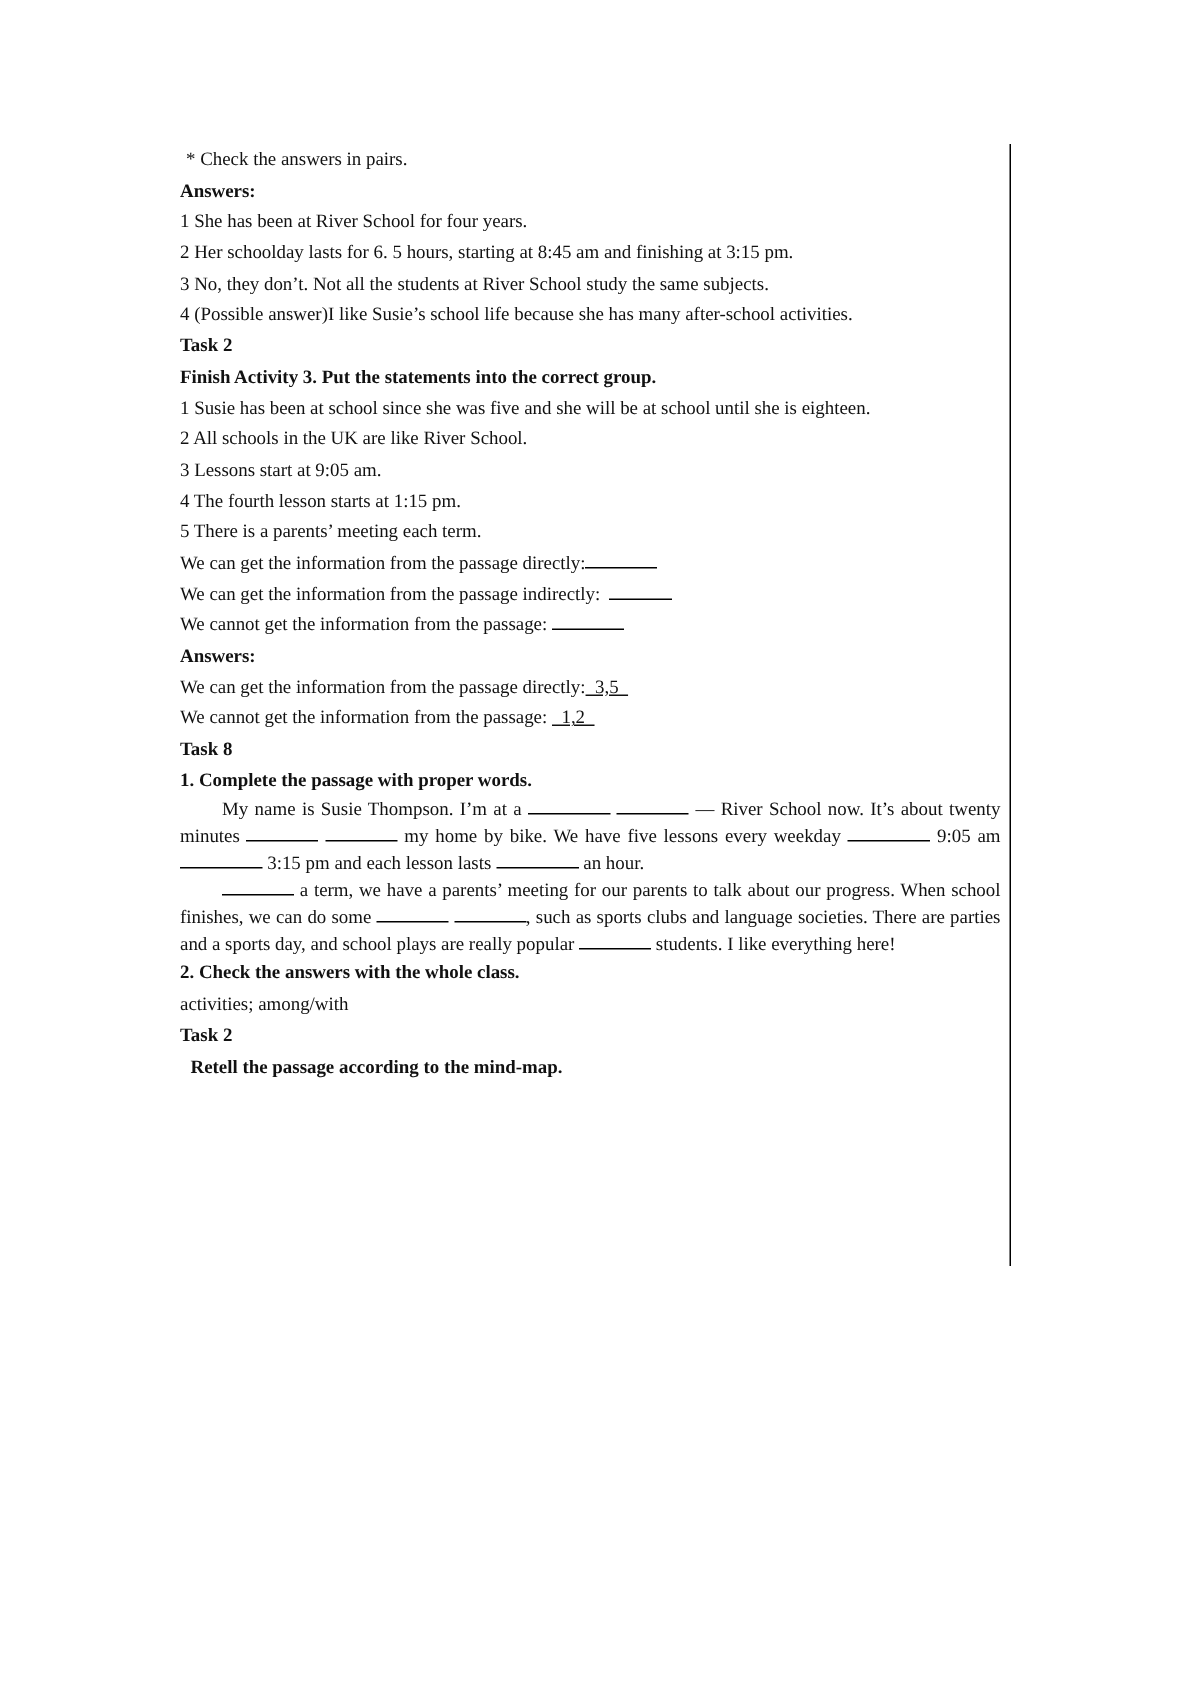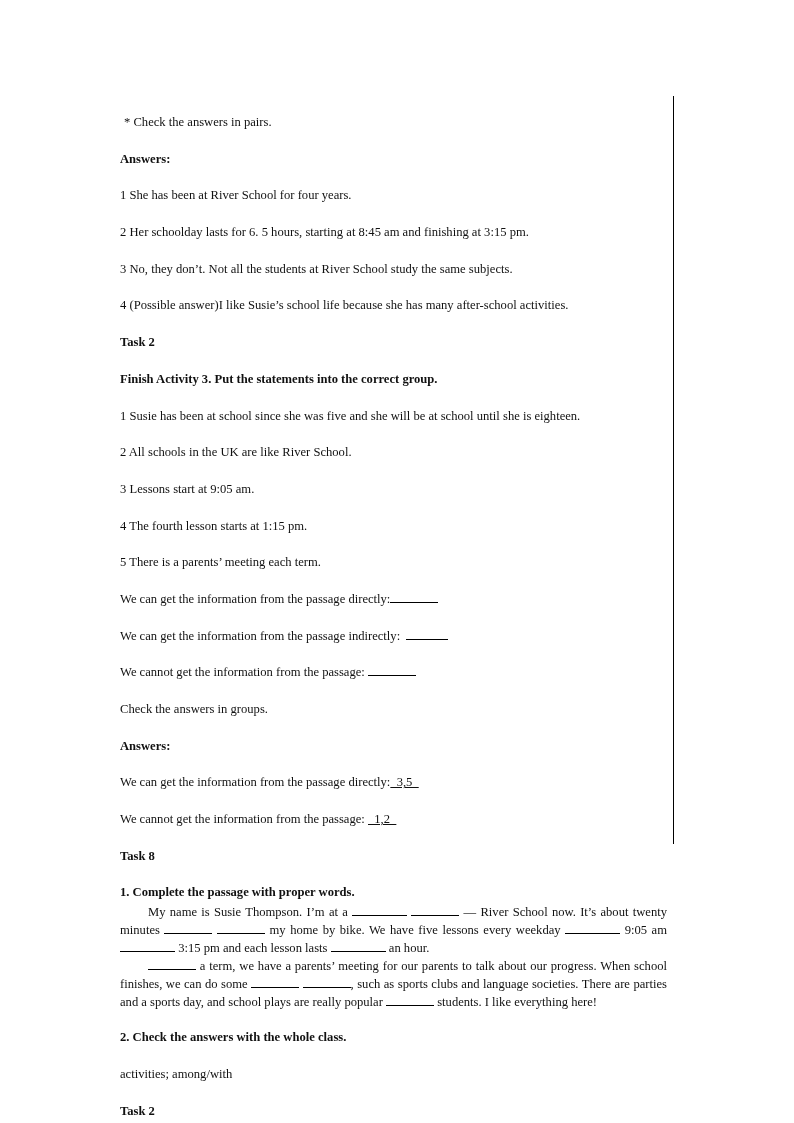--- a/index.html
+++ b/index.html
@@ -1,21 +1,21 @@
 <!DOCTYPE html>
 <html><head>
   <meta charset="utf-8">
   <style>
     html, body { margin: 0; padding: 0; background: #ffffff; }
     body { width: 794px; height: 1123px; position: relative; overflow: hidden;
            font-family: "Liberation Serif", "DejaVu Serif", serif; color: #111; }
     .cell { position: absolute; left: 112px; top: 96px; width: 562px; height: 748px;
             border-right: 1.5px solid #000; box-sizing: border-box; }
     .content { position: absolute; left: 8px; top: 0; width: 547px; font-size: 12.6px; }
-    .line { height: 20.7px; line-height: 20.7px; white-space: nowrap; margin-top: 16px; }
+    .line { height: 20.7px; line-height: 20.7px; white-space: nowrap; }
     .b { font-weight: bold; }
     .para { text-align: justify; line-height: 17px; text-indent: 28px; white-space: normal; }
     .blank { display: inline-block; border-bottom: 1px solid #000; height: 12px; vertical-align: baseline; }
     .ans { text-decoration: underline; white-space: pre; }
     .indent1 { padding-left: 4px; }
     .indent2 { padding-left: 7px; }
   </style>
 </head>
 <body>
 
@@ -39,21 +39,20 @@
 
     <div class="line">
       <span>We can get the information from the passage directly:</span><span class="blank" style="width:48px"></span>
     </div>
     <div class="line">
       <span>We can get the information from the passage indirectly:</span>&nbsp;&nbsp;<span class="blank" style="width:42px"></span>
     </div>
     <div class="line">
       <span>We cannot get the information from the passage:</span>&nbsp;<span class="blank" style="width:48px"></span>
     </div>
-    <div class="line">Check the answers in groups.</div>
 
     <div class="line b">Answers:</div>
     <div class="line">
       <span>We can get the information from the passage directly:</span><span class="ans">  3,5  </span>
     </div>
     <div class="line">
       <span>We cannot get the information from the passage:</span>&nbsp;<span class="ans">  1,2  </span>
     </div>
 
     <div class="line b">Task 8</div>

